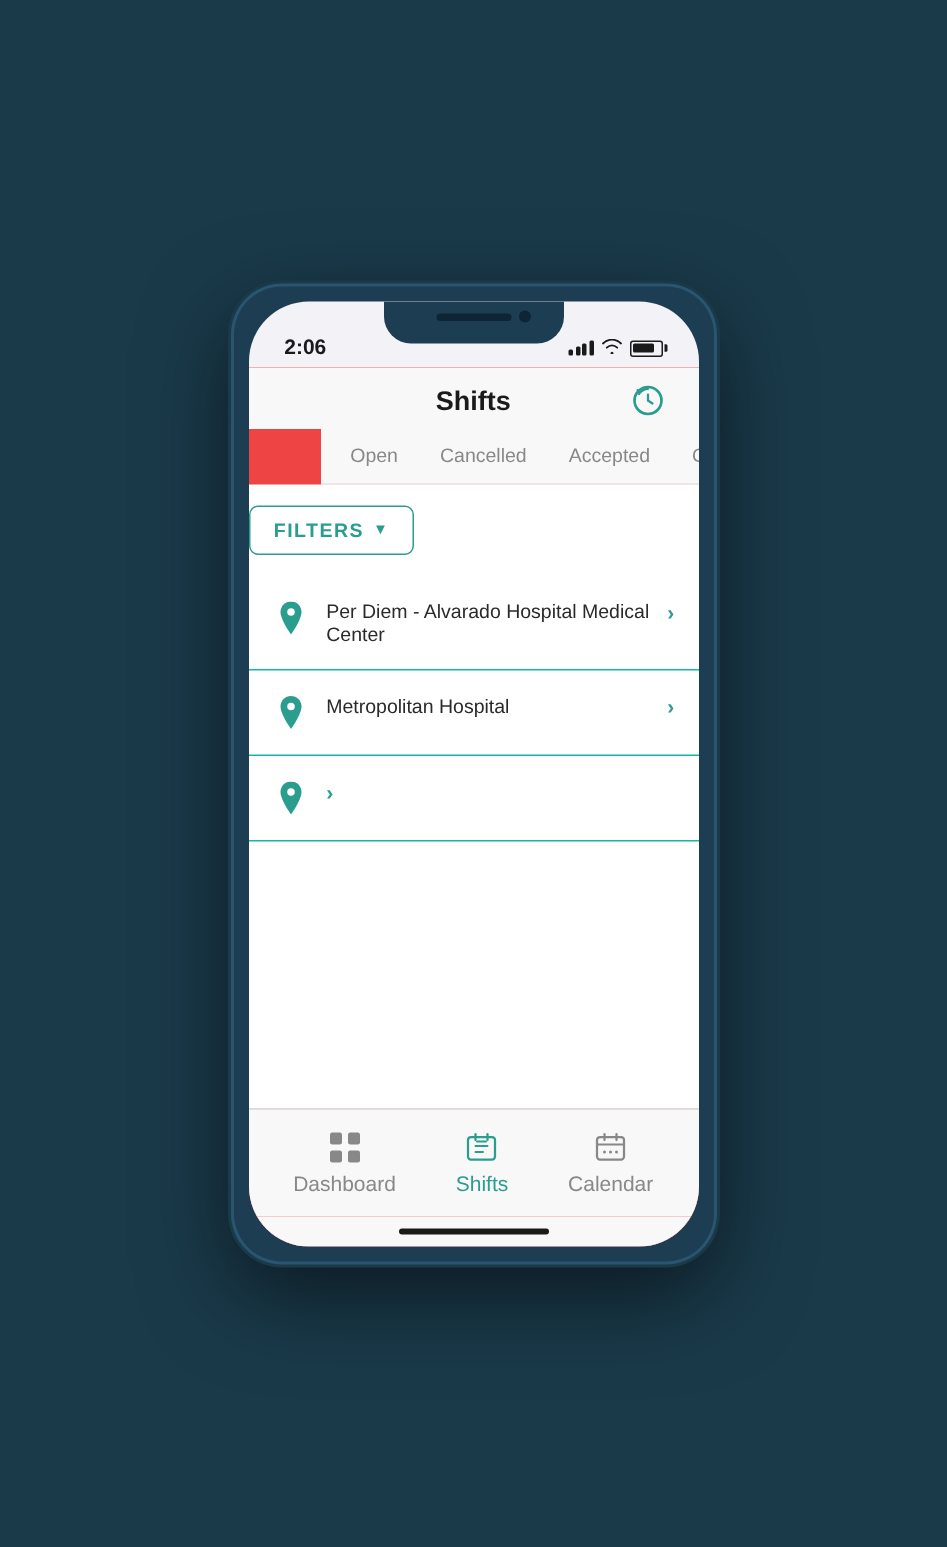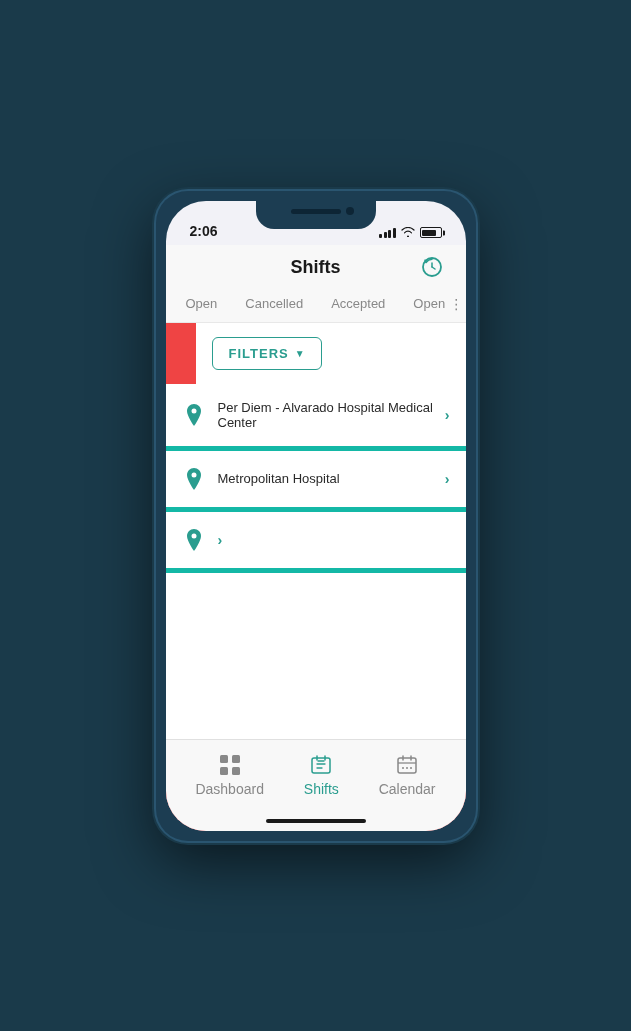--- a/index.html
+++ b/index.html
@@ -171,41 +171,41 @@
       justify-content: center;
     }
 
     
     .tabs {
       display: flex;
       padding: 0 16px;
       background: #f8f8f8;
       border-bottom: 1px solid #e8e8e8;
       gap: 20px;
+      margin-left: 48px;
     }
 
     .tab-item {
       padding: 10px 4px;
       font-size: 13px;
       color: #888;
       cursor: pointer;
       white-space: nowrap;
     }
 
     .tab-item.more-tab {
       display: flex;
       align-items: center;
       gap: 4px;
     }
 
     
     .filters-section {
-      padding: 14px 16px;
+      padding: 14px 0;
       background: #ffffff;
-      margin-left: 30px;
     }
 
     .filters-btn {
       display: flex;
       align-items: center;
       gap: 6px;
       border: 1.5px solid #2a9d8f;
       border-radius: 6px;
       padding: 8px 16px;
       background: transparent;
@@ -225,23 +225,22 @@
     }
 
     
     .location-list {
       flex: 1;
       background: #ffffff;
     }
 
     .location-item {
       display: flex;
-      align-items: center;
       padding: 16px 16px;
-      border-bottom: 5px solid #14b8a6;
+      border-bottom: 1px solid #14b8a6;
       cursor: pointer;
     }
 
     .location-pin {
       width: 24px;
       height: 24px;
       flex-shrink: 0;
       margin-right: 12px;
       display: flex;
       align-items: center;

